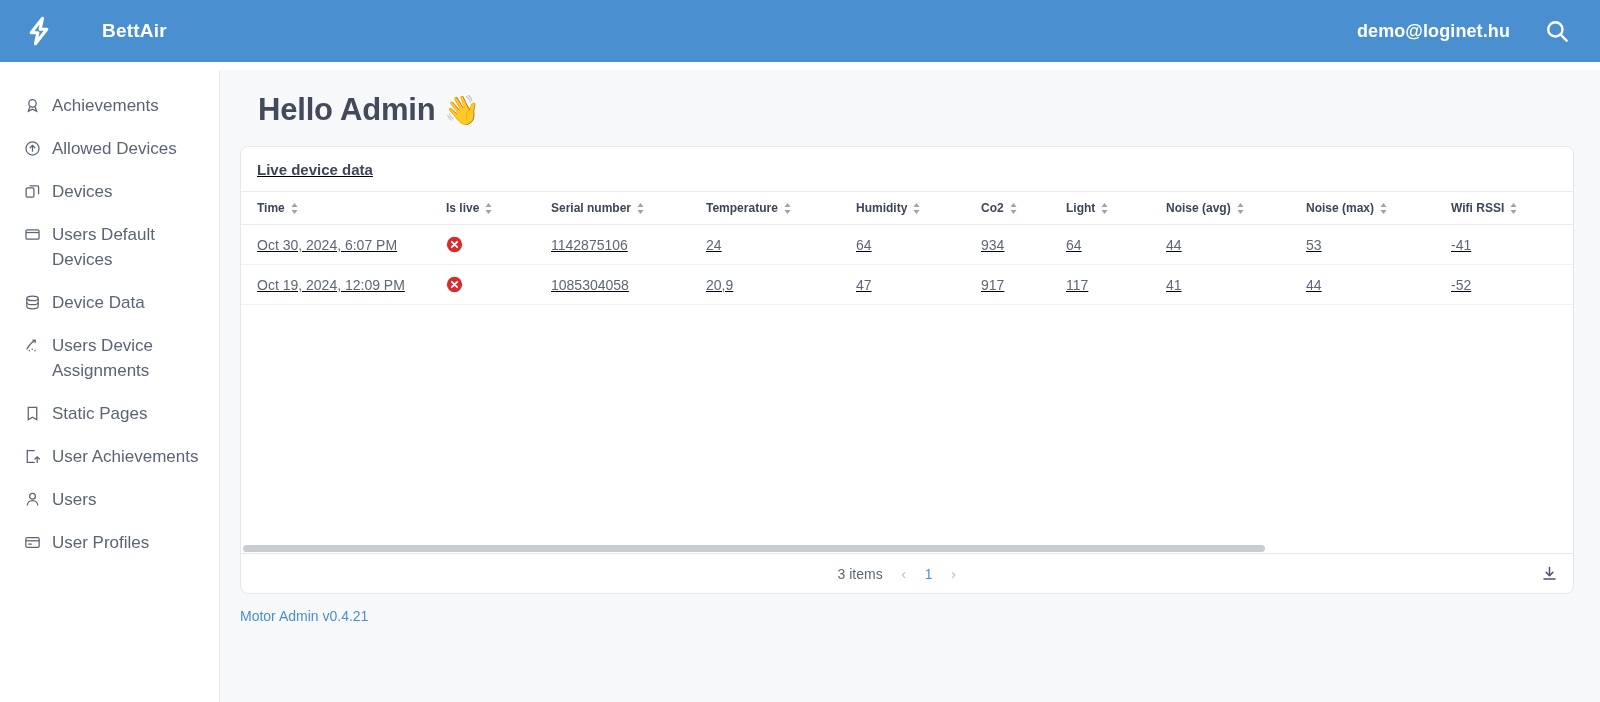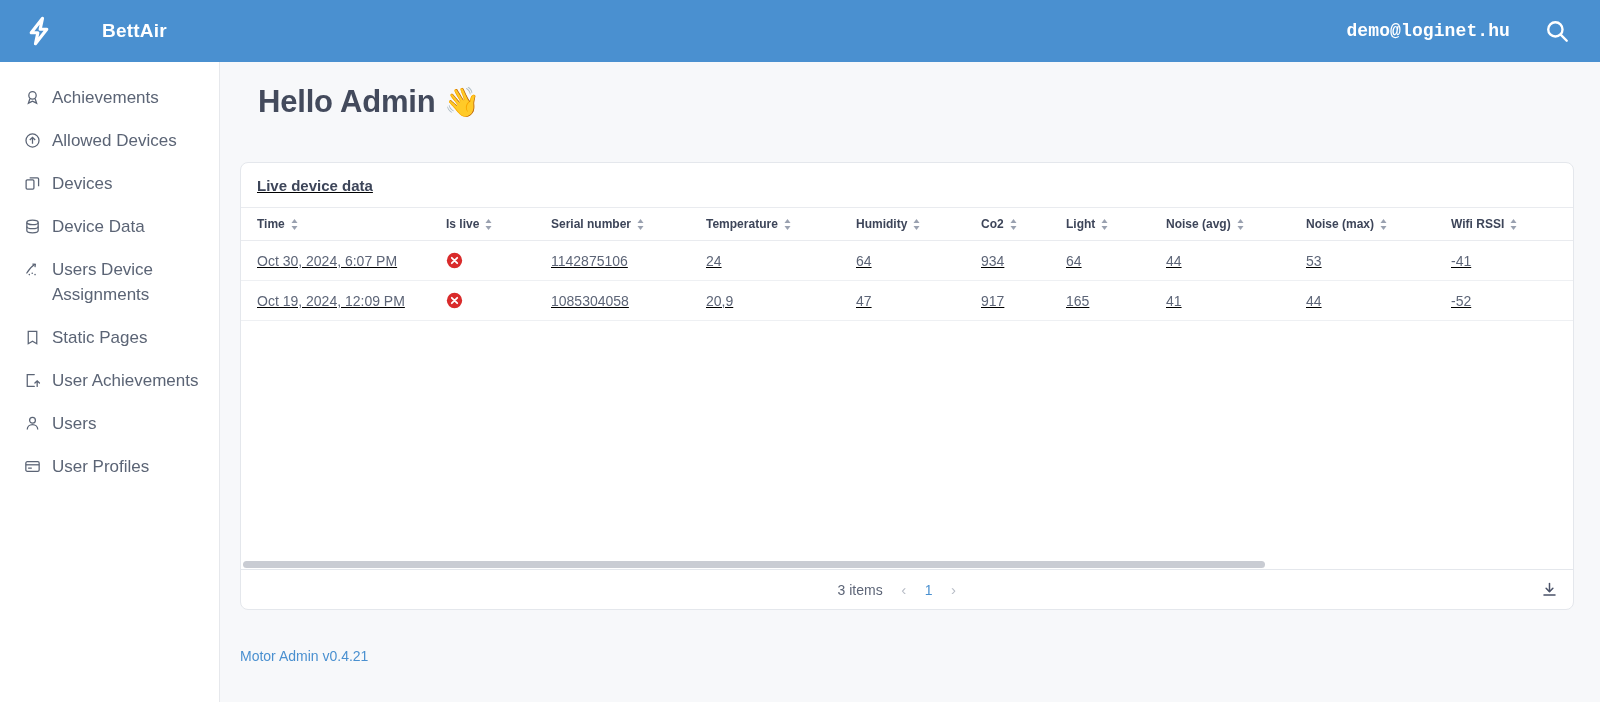--- a/index.html
+++ b/index.html
@@ -26,29 +26,29 @@
     padding: 0 26px 0 22px;
     color: #ffffff;
   }
   .brand { display: flex; align-items: center; }
   .bolt-icon { width: 34px; height: 34px; display: block; }
   .brand-name {
     font-size: 19px; font-weight: bold; color: #ffffff;
     margin-left: 46px; letter-spacing: .2px;
   }
   .topbar-spacer { flex: 1; }
-  .user-email { font-size: 18px; font-weight: bold; color: #fff; letter-spacing: .1px; font-family: Liberation Mono, monospace; }
+  .user-email { font-size: 18px; font-weight: bold; color: #fff; letter-spacing: .1px; }
   .search-btn {
     margin-left: 30px; width: 34px; height: 34px;
     display: flex; align-items: center; justify-content: center;
     cursor: pointer;
   }
 
   
-  .body-row { flex: 1; display: flex; min-height: 0; }
+  .body-row { flex: 1; display: flex; min-height: 0; margin-top: 8px; }
 
   
   .sidebar {
     width: 220px; min-width: 220px;
     background: #ffffff;
     border-right: 1px solid #e6e8ec;
     padding-top: 14px;
     overflow: hidden;
   }
   .nav-item {
@@ -64,21 +64,20 @@
   }
   .nav-label { display: block; }
 
   
   .main {
     flex: 1; min-width: 0;
     background: #f7f8fa;
     padding: 22px 26px 0 20px;
     display: flex; flex-direction: column;
     overflow: hidden;
-    gap: 24px;
   }
   .page-title {
     font-size: 31px; font-weight: bold; color: #434a5c;
     margin: 0 0 18px 18px; letter-spacing: -.2px;
   }
   .wave { font-size: 29px; }
 
   .card {
     background: #ffffff;
     border: 1px solid #e4e7ec;
@@ -199,20 +198,29 @@
       <div class="nav-item">
         <span>
           <svg class="nav-icon" viewBox="0 0 24 24" fill="none" stroke="currentColor" stroke-width="1.8">
             <rect x="3" y="7" width="11" height="13" rx="1.6"></rect>
             <path d="M8 4 H19 a1.6 1.6 0 0 1 1.6 1.6 V16"></path>
           </svg>
         </span>
         <span class="nav-label">Devices</span>
       </div>
 
+      <div class="nav-item">
+        <span>
+          <svg class="nav-icon" viewBox="0 0 24 24" fill="none" stroke="currentColor" stroke-width="1.8">
+            <rect x="2.8" y="5.4" width="18.4" height="13.2" rx="1.8"></rect>
+            <path d="M2.8 9.2 H21.2"></path>
+          </svg>
+        </span>
+        <span class="nav-label">Users Default Devices</span>
+      </div>
 
       <div class="nav-item">
         <span>
           <svg class="nav-icon" viewBox="0 0 24 24" fill="none" stroke="currentColor" stroke-width="1.8">
             <ellipse cx="12" cy="6.2" rx="8" ry="3.1"></ellipse>
             <path d="M4 6.2 V17.8 C4 19.5 7.6 20.9 12 20.9 C16.4 20.9 20 19.5 20 17.8 V6.2"></path>
             <path d="M4 12 C4 13.7 7.6 15.1 12 15.1 C16.4 15.1 20 13.7 20 12"></path>
           </svg>
         </span>
         <span class="nav-label">Device Data</span>
@@ -399,21 +407,21 @@
                     <svg class="status-ic" viewBox="0 0 20 20">
                         <circle cx="10" cy="10" r="9" fill="#d92b2b"></circle>
                         <path d="M6.8 6.8 L13.2 13.2 M13.2 6.8 L6.8 13.2" fill="none" stroke="#fff" stroke-width="2.1" stroke-linecap="round"></path>
                       </svg>
                   </span>
                 </td>
                 <td>1085304058</td>
                 <td>20,9</td>
                 <td>47</td>
                 <td>917</td>
-                <td>165</td>
+                <td>117</td>
                 <td>41</td>
                 <td>44</td>
                 <td>-52</td>
               </tr>
             </tbody>
           </table>
         </div>
 
         <div class="hscroll">
           <div class="hscroll-thumb" style="width:1022px"></div>

